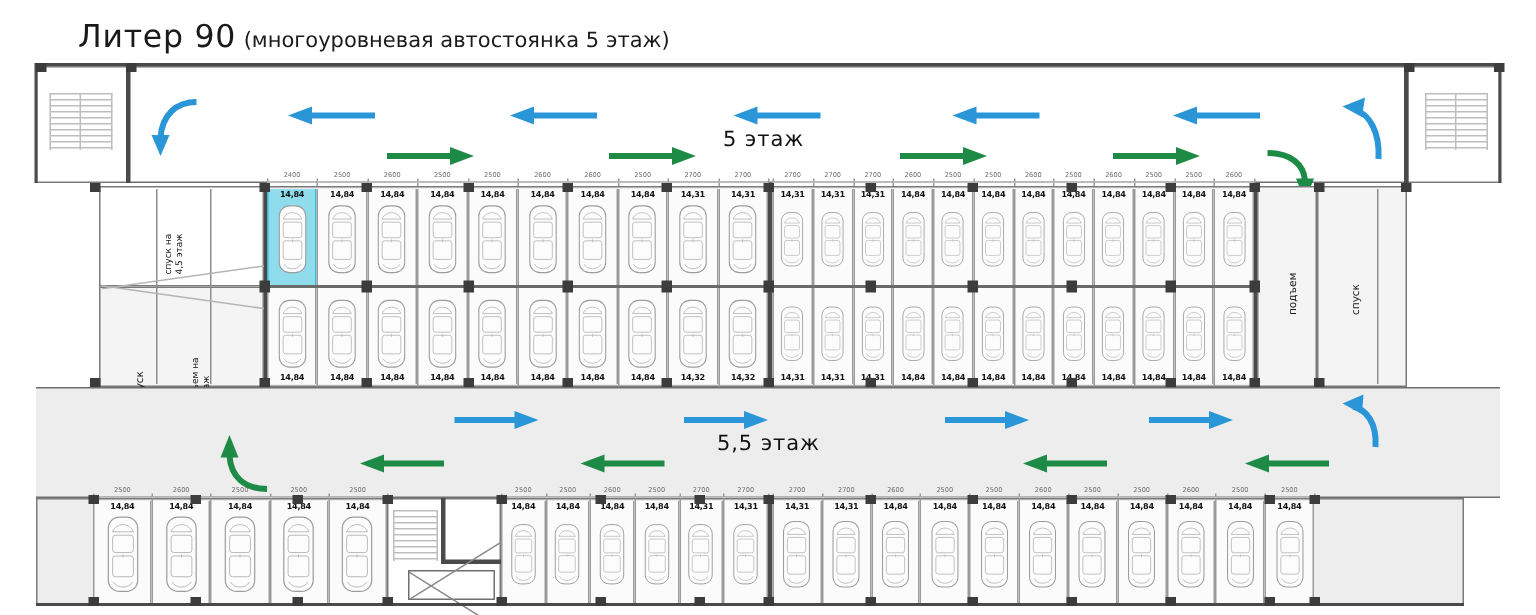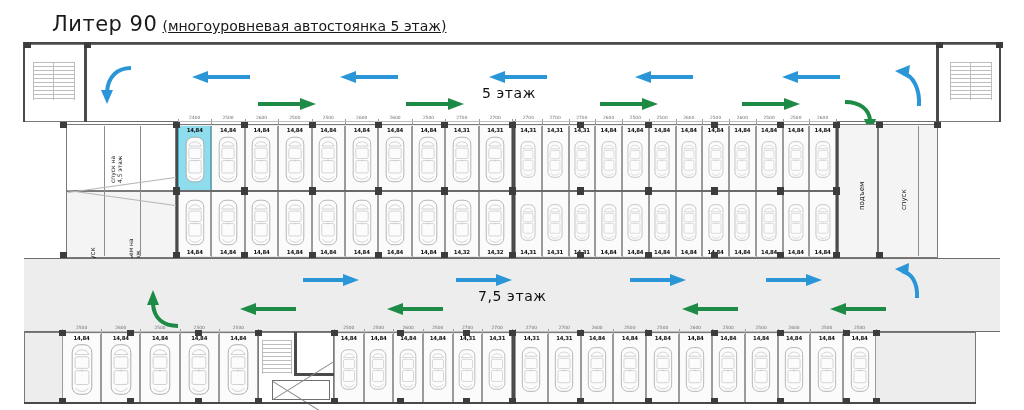--- a/index.html
+++ b/index.html
@@ -2,21 +2,21 @@
 <html><head>
 <meta charset="utf-8">
 <style>
   html,body{margin:0;padding:0;background:#ffffff;}
   body{width:1024px;height:410px;position:relative;overflow:hidden;
        font-family:"DejaVu Sans","Liberation Sans",sans-serif;color:#1a1a1a;}
 
   
   #title{position:absolute;left:52px;top:12px;white-space:nowrap;}
   #title .big{font-size:21px;letter-spacing:.5px;}
-  #title .small{font-size:14px;text-decoration:underline;}
+  #title .small{font-size:14px;}
 
   
   .plan{position:absolute;}
   .wall{position:absolute;background:#4a4a4a;}
   .thinline{position:absolute;background:#8d8d8d;}
   .hair{position:absolute;background:#b5b5b5;}
   .col{position:absolute;background:#3c3c3c;}
   .region{position:absolute;border:1px solid #7a7a7a;background:#ffffff;box-sizing:border-box;}
   .grey{background:#ededed;}
   .lgrey{background:#f4f4f4;}
@@ -922,21 +922,21 @@
             <rect x="8" y="48" width="24" height="24" rx="3" fill="none" stroke="#b0b0b0" stroke-width="1"></rect>
             <path d="M9 78 C13 86 27 86 31 78" fill="none" stroke="#b0b0b0" stroke-width="1"></path>
             <line x1="20" y1="46" x2="20" y2="50" stroke="#bcbcbc" stroke-width="1"></line>
           </svg>
         </div>
       </div>
     </div>
 
   <div class="corridor g" style="left:24px;top:218px;width:976px;height:74px;"></div>
 
-  <div class="floorlbl" style="left:478px;top:248px;">7,5 этаж</div>
+  <div class="floorlbl" style="left:478px;top:248px;">5,5 этаж</div>
 
   <div class="arrow" style="left:303px;top:233px;">
     <svg width="58" height="14" viewBox="0 0 58 14">
       <path d="M0 7 L42 7" stroke="#2a96d8" stroke-width="4"></path>
       <path d="M56 7 L40 1 L40 13 Z" fill="#2a96d8"></path>
     </svg>
   </div>
   <div class="arrow" style="left:456px;top:233px;">
     <svg width="58" height="14" viewBox="0 0 58 14">
       <path d="M0 7 L42 7" stroke="#2a96d8" stroke-width="4"></path>

